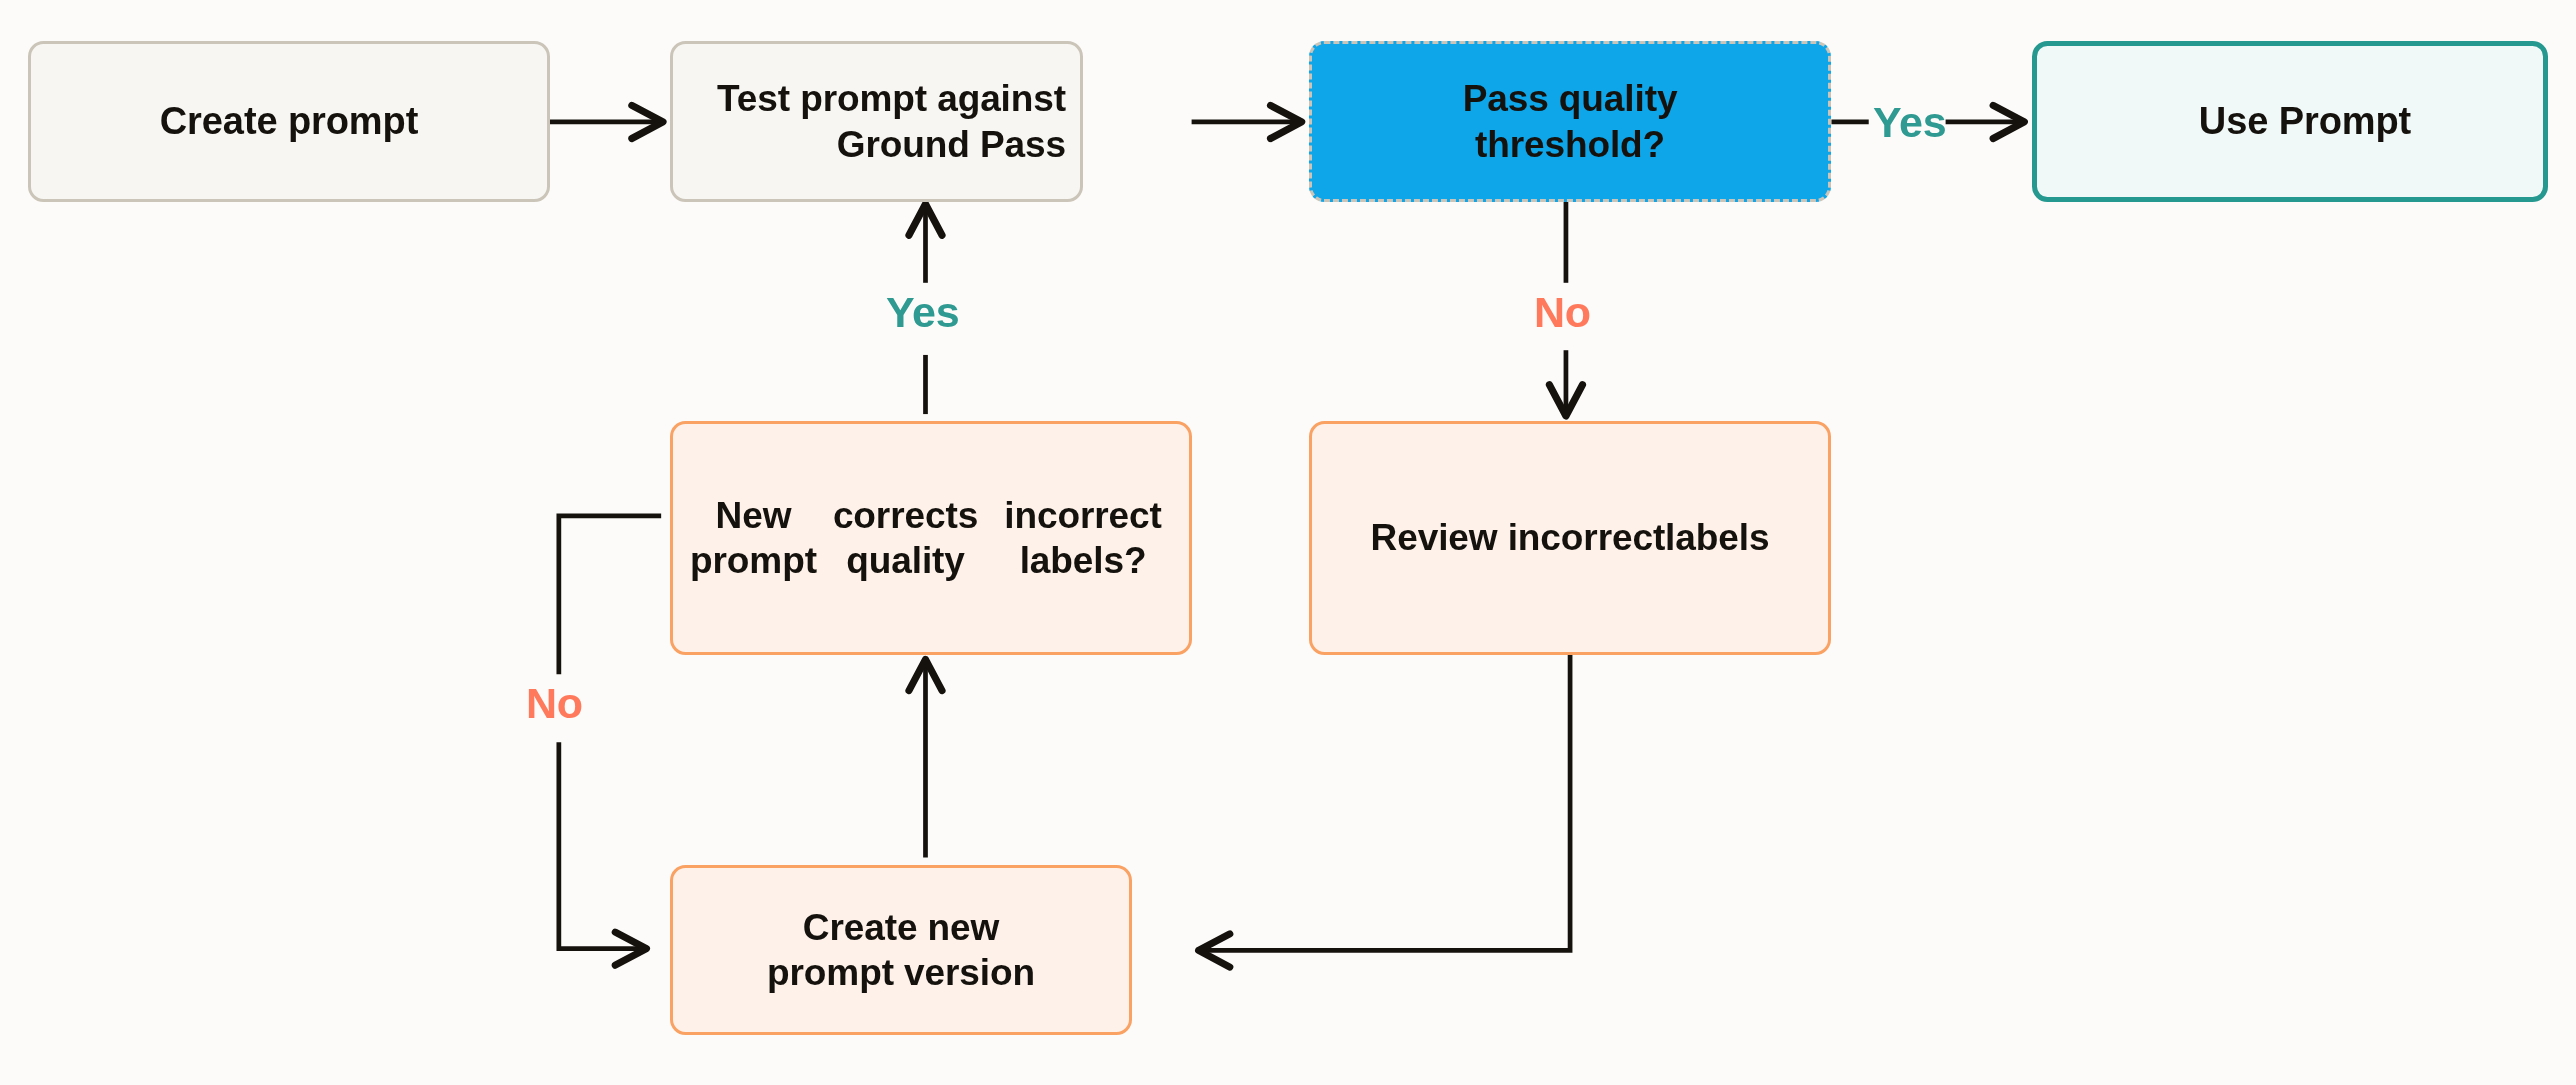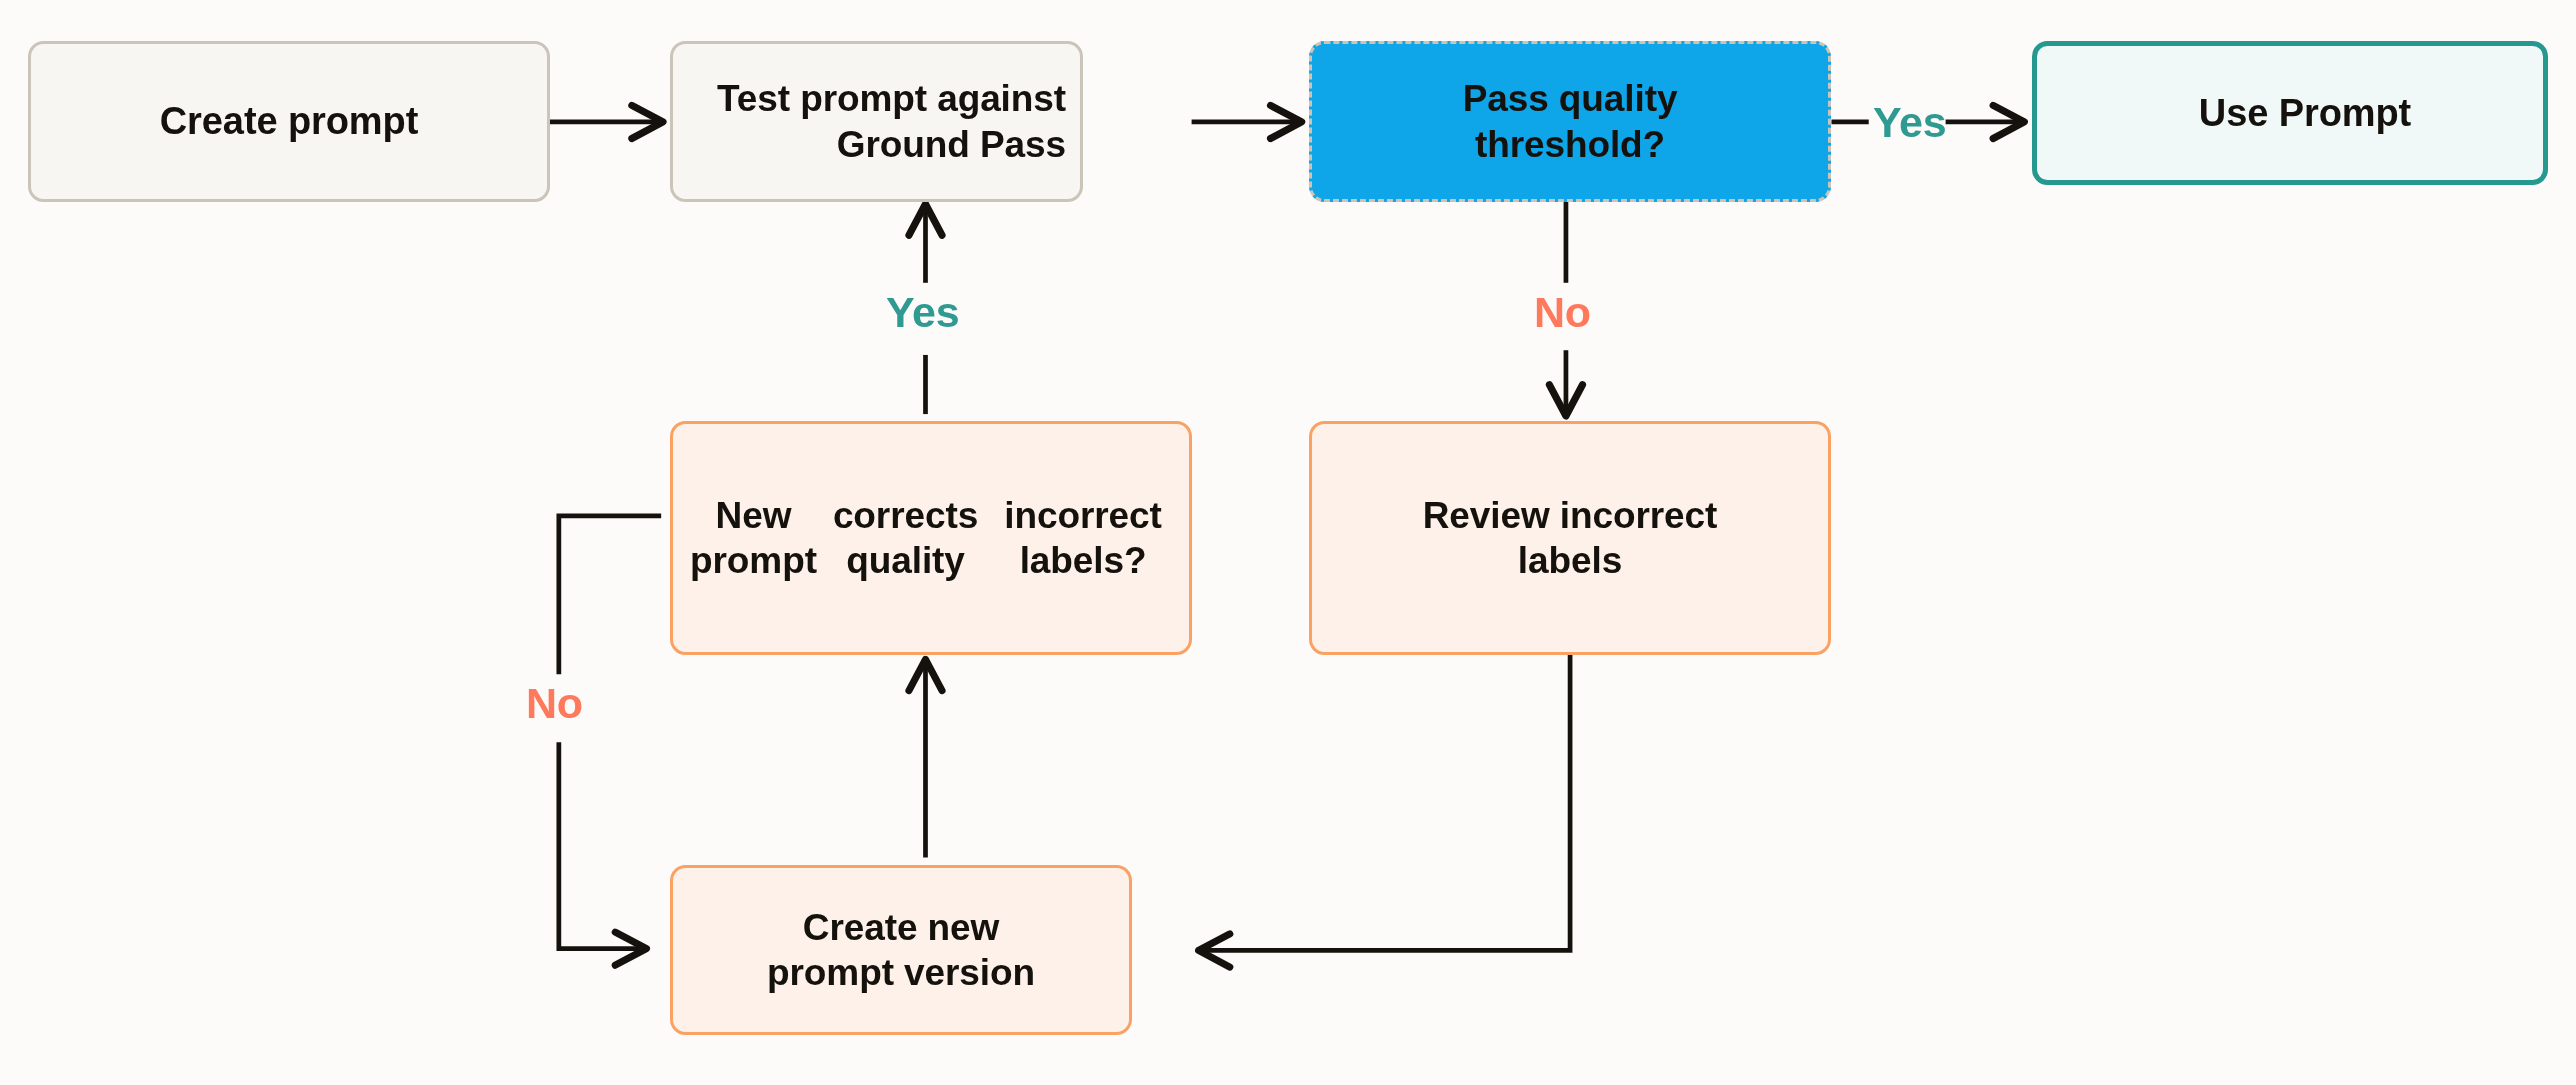--- a/index.html
+++ b/index.html
@@ -110,31 +110,31 @@
   <div class="node node-neutral fs-62" style="left:670px; top:41px; width:413px; height:161px; flex-direction:column;align-items:flex-end;">
     <span>Test prompt against</span>
     <span>Ground Pass</span>
   </div>
 
   <div class="node node-dashed fs-62" style="left:1309px; top:41px; width:522px; height:161px; flex-direction:column;">
     <span>Pass quality</span>
     <span>threshold?</span>
   </div>
 
-  <div class="node node-accent fs-64" style="left:2032px; top:41px; width:516px; height:144px;padding-left:44px;">
+  <div class="node node-accent fs-64" style="left:2032px; top:41px; width:516px; height:161px;padding-left:44px;">
     <span>Use Prompt</span>
   </div>
 
   <div class="node node-warn fs-62" style="left:670px; top:421px; width:522px; height:234px; ">
     <span>New prompt</span>
     <span>corrects quality</span>
     <span>incorrect labels?</span>
   </div>
 
-  <div class="node node-warn fs-62" style="left:1309px; top:421px; width:522px; height:234px; flex-direction:column;">
+  <div class="node node-warn fs-62" style="left:1309px; top:421px; width:522px; height:234px; flex-direction:row;">
     <span>Review incorrect</span>
     <span>labels</span>
   </div>
 
   <div class="node node-warn fs-62" style="left:670px; top:865px; width:462px; height:170px; flex-direction:column;">
     <span>Create new</span>
     <span>prompt version</span>
   </div>
 
   <div class="edge-label label-yes fs-60" style="left:1873px; top:98px;">Yes</div>

